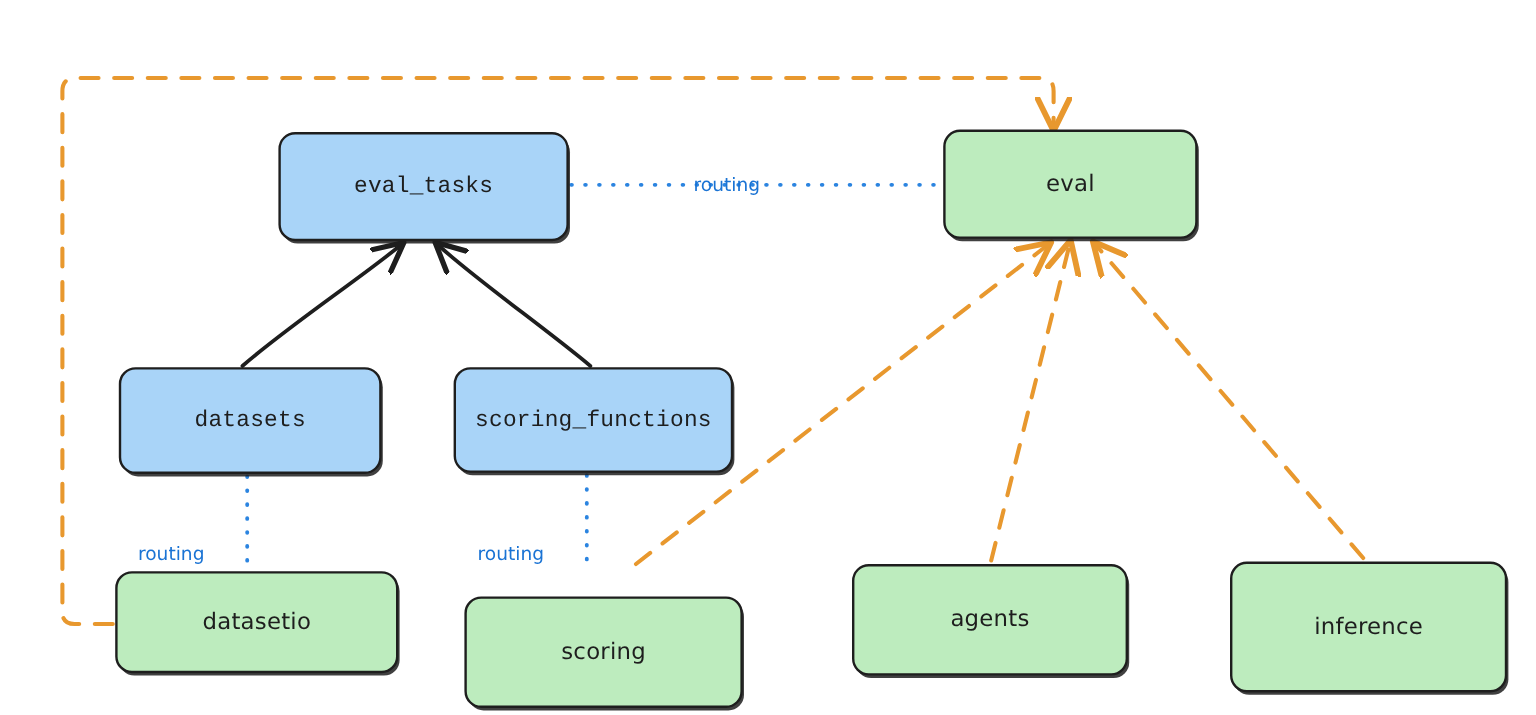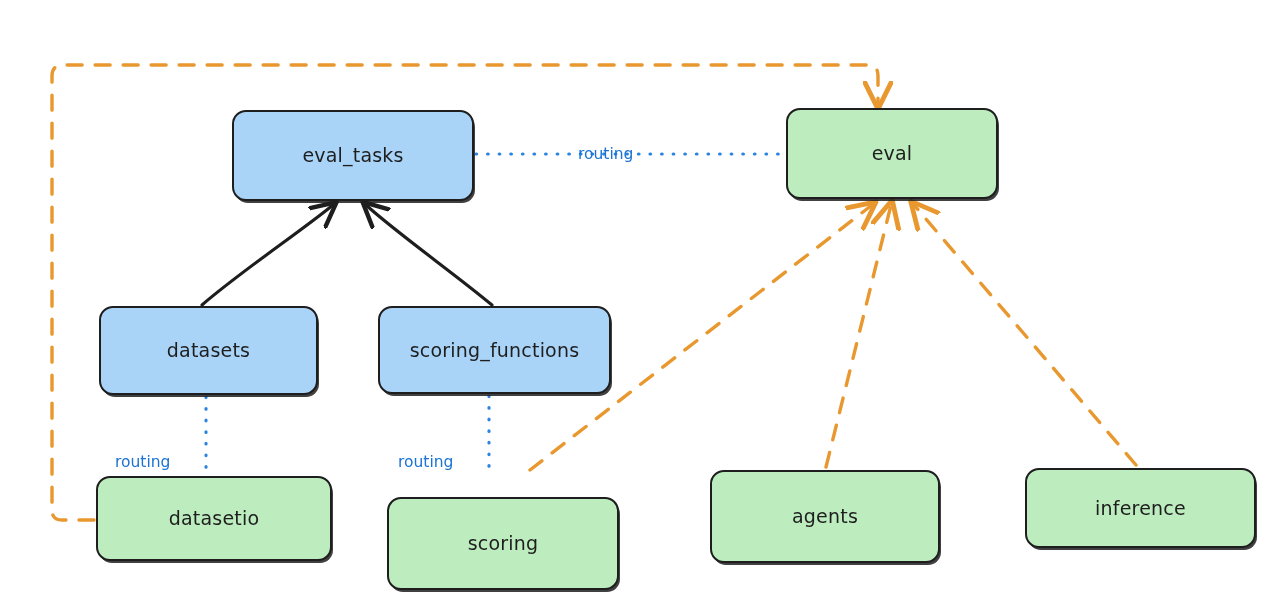--- a/index.html
+++ b/index.html
@@ -36,21 +36,21 @@
     align-items: center;
     justify-content: center;
     text-align: center;
     color: #1e1e1e;
     font-family: "DejaVu Sans", sans-serif;
     font-size: 19px;
     letter-spacing: 0.2px;
     line-height: 1.1;
     box-shadow: 2px 3px 0 -1px rgba(30,30,30,0.85);
   }
-  .node.blue  { background: #a9d4f8; }
+  .node.blue  { background: #a9d4f8; font-family: Liberation Mono, monospace; }
   .node.green { background: #bdecbe; }
   .node-label { pointer-events: none; }
 
   .edge-label {
     position: absolute;
     color: #1a73d4;
     font-family: "DejaVu Sans", sans-serif;
     font-size: 15.5px;
     white-space: nowrap;
     background: transparent;
@@ -130,21 +130,21 @@
   </div>
 
   <div class="node green" style="left:387px; top:473px; width:232px; height:93px;margin-top:24px;">
     <span class="node-label">scoring</span>
   </div>
 
   <div class="node green" style="left:710px; top:470px; width:230px; height:93px;">
     <span class="node-label">agents</span>
   </div>
 
-  <div class="node green" style="left:1025px; top:468px; width:231px; height:80px;">
+  <div class="node green" style="left:1025px; top:468px; width:231px; height:109px;">
     <span class="node-label">inference</span>
   </div>
 
   <div class="edge-label" style="left:578px; top:117px;">routing</div>
 
   <div class="edge-label" style="left:115px; top:425px;">routing</div>
 
   <div class="edge-label" style="left:398px; top:425px;">routing</div>
 
 </div>

